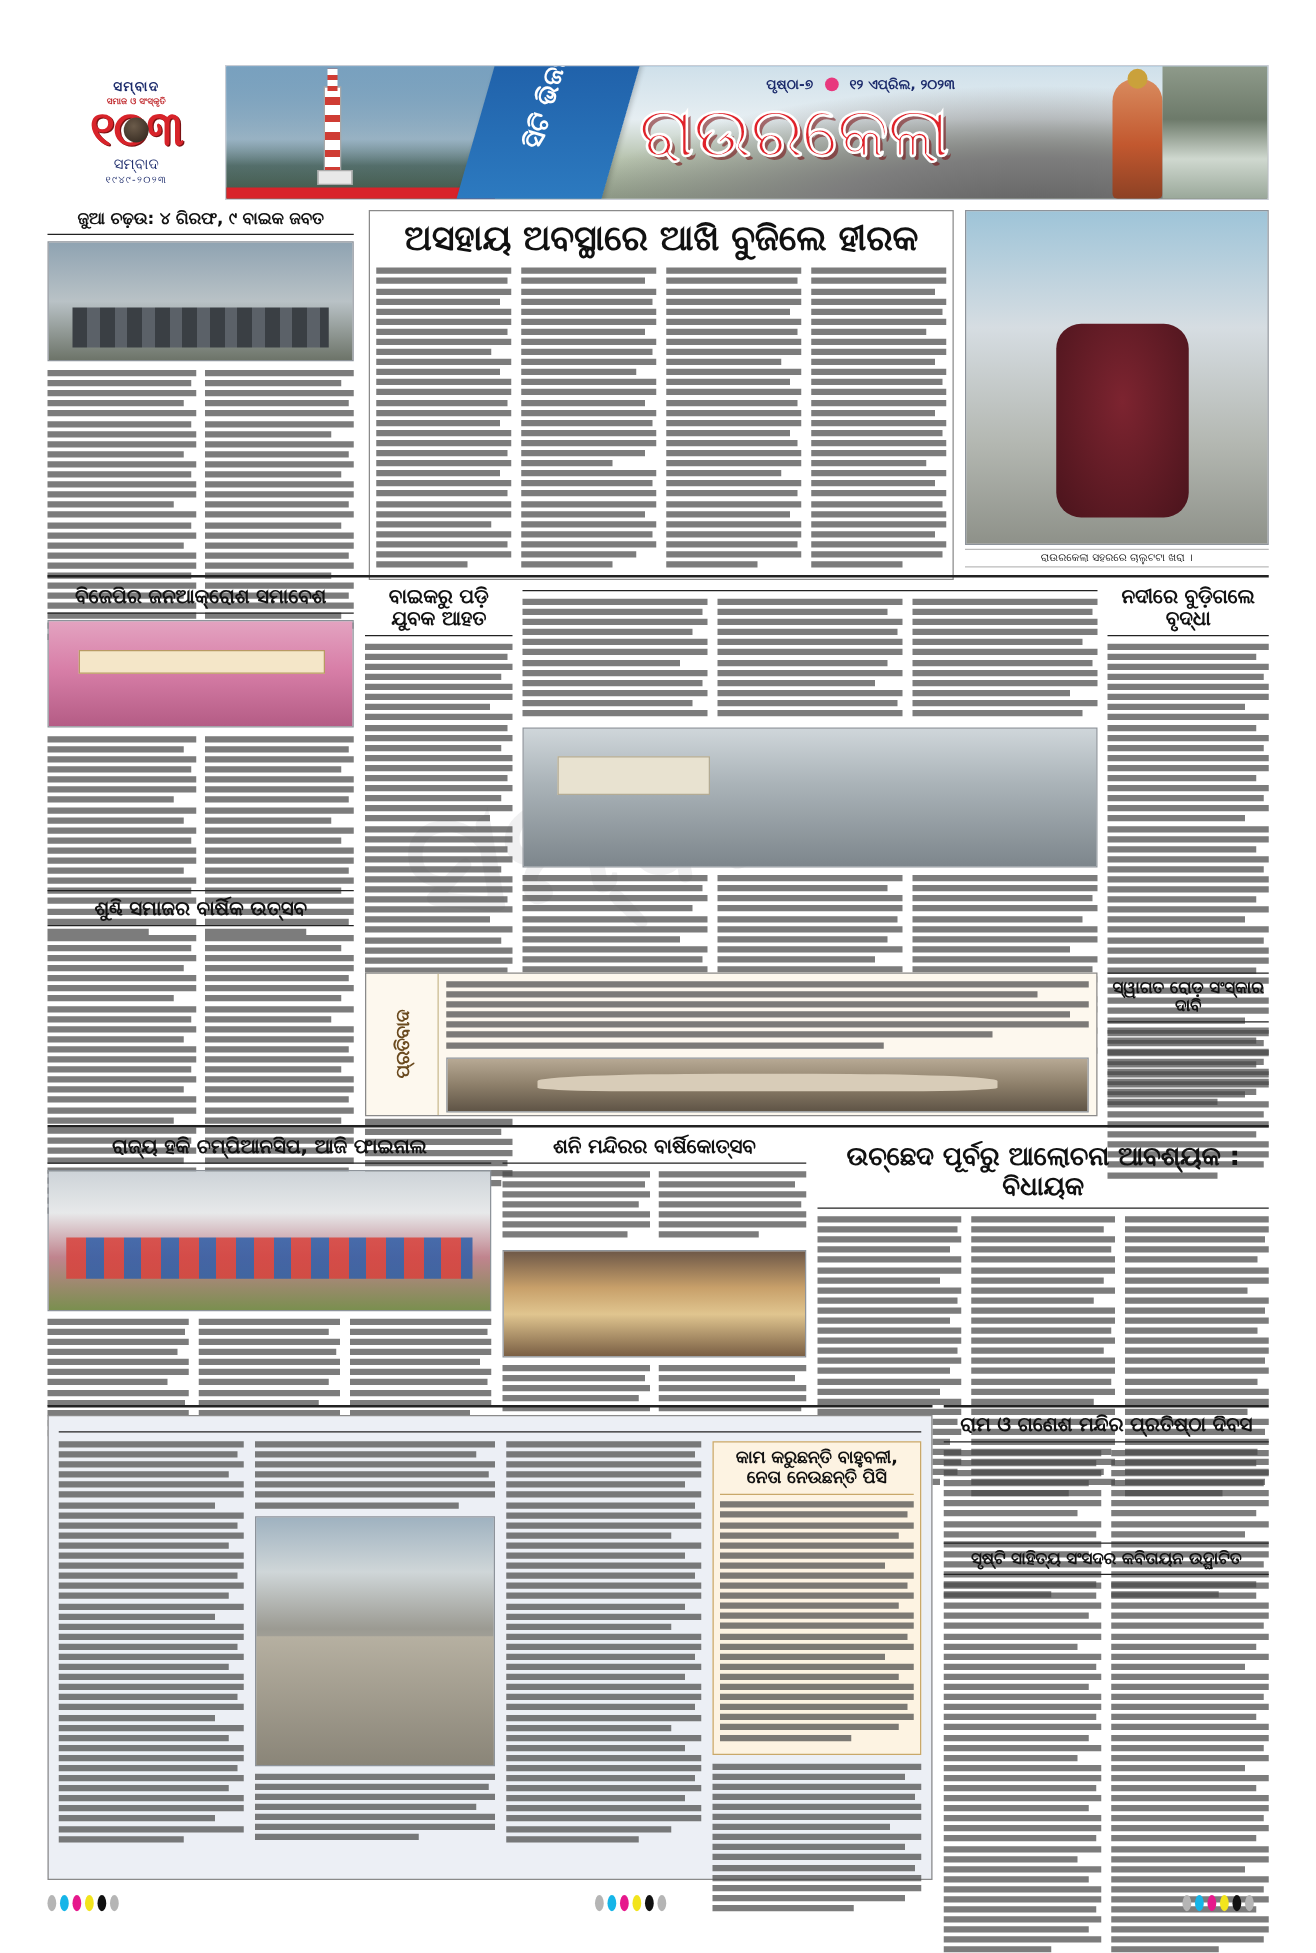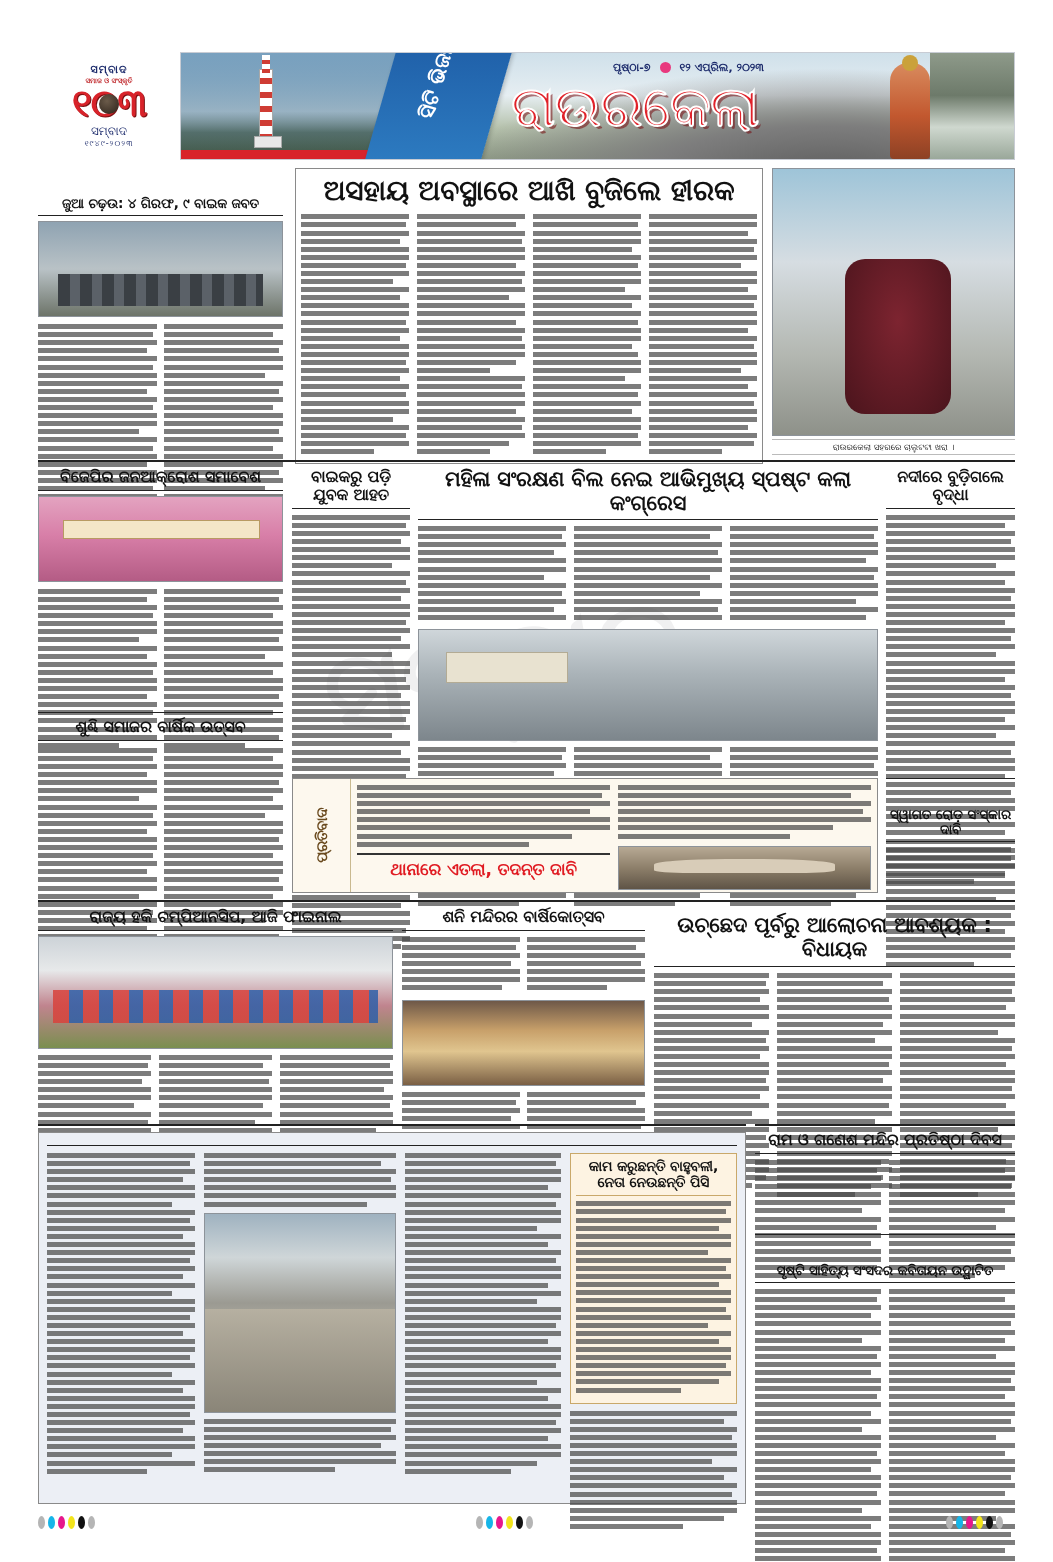--- a/index.html
+++ b/index.html
@@ -126,21 +126,21 @@
     background: linear-gradient(180deg,#8e9a8a 0%,#6d7a6a 40%,#cfd8cf 70%,#9aa89a 100%);
   }
 
   .hl {
     font-weight: bold; color: #111; text-align: center;
     line-height: 1.12; letter-spacing: -0.2px;
   }
   .hl-xl { font-size: 28px; }
   .hl-lg { font-size: 21px; }
   .hl-md { font-size: 16px; }
-  .hl-sm { font-size: 13.5px; margin-top: 28px; }
+  .hl-sm { font-size: 13.5px; }
 
   .kicker-red {
     background: #e01b22; color: #fff; font-weight: bold;
     text-align: center; font-size: 15px; padding: 4px 2px;
     letter-spacing: -0.2px;
   }
   .kicker-blue {
     background: #1583c4; color: #fff; font-weight: bold;
     text-align: center; font-size: 13px; padding: 3px 2px;
   }
@@ -636,21 +636,20 @@
         <div class="ln a"></div>
         <div class="ln a"></div>
         <div class="ln b"></div>
       <div class="ln a"></div>
         <div class="ln c"></div>
         <div class="ln e"></div>
     </div>
   </div>
 
   <div style="position:absolute;left:418px;top:468px;width:460px;">
-    <div class="hl hl-lg">ମହିଳା ସଂରକ୍ଷଣ ବିଲ ନେଇ ଆଭିମୁଖ୍ୟ ସ୍ପଷ୍ଟ କଲା କଂଗ୍ରେସ</div>
     <div style="border-top:1px solid #222;margin-top:4px;"></div>
     <div style="display:flex;gap:8px;margin-top:6px;">
       <div style="flex:1;">
         <div class="ln a"></div>
           <div class="ln b"></div>
           <div class="ln a"></div>
           <div class="ln c"></div>
         <div class="ln a"></div>
           <div class="ln a"></div>
           <div class="ln d"></div>
@@ -811,32 +810,20 @@
       <div class="ln c"></div>
         <div class="ln e"></div>
     </div>
   </div>
 
   <div style="position:absolute;left:292px;top:778px;width:586px;height:115px;border:1px solid #8a8a8a;background:#fdf8ee;display:flex;">
     <div style="width:58px;display:flex;align-items:center;justify-content:center;border-right:1px solid #c9b98f;">
       <div class="vbox">ପ୍ରତିବାଦ</div>
     </div>
     <div style="flex:1;padding:6px 6px 4px;display:flex;gap:8px;">
-      <div style="flex:1;">
-        <div class="ln a"></div>
-          <div class="ln b"></div>
-          <div class="ln a"></div>
-          <div class="ln c"></div>
-        <div class="ln a"></div>
-          <div class="ln a"></div>
-          <div class="ln d"></div>
-          <div class="ln e"></div>
-        <div style="border-top:2px solid #333;margin:6px 0 5px;"></div>
-        <div class="hl" style="font-size:17px;color:#e01b22;">ଥାନାରେ ଏତଲା, ତଦନ୍ତ ଦାବି</div>
-      </div>
       <div style="flex:1;">
         <div class="ln a"></div>
           <div class="ln c"></div>
           <div class="ln a"></div>
           <div class="ln b"></div>
         <div class="ln a"></div>
           <div class="ln d"></div>
           <div class="ln e"></div>
         <div class="photo ph-body" style="height:44px;margin-top:7px;"></div>
       </div>

